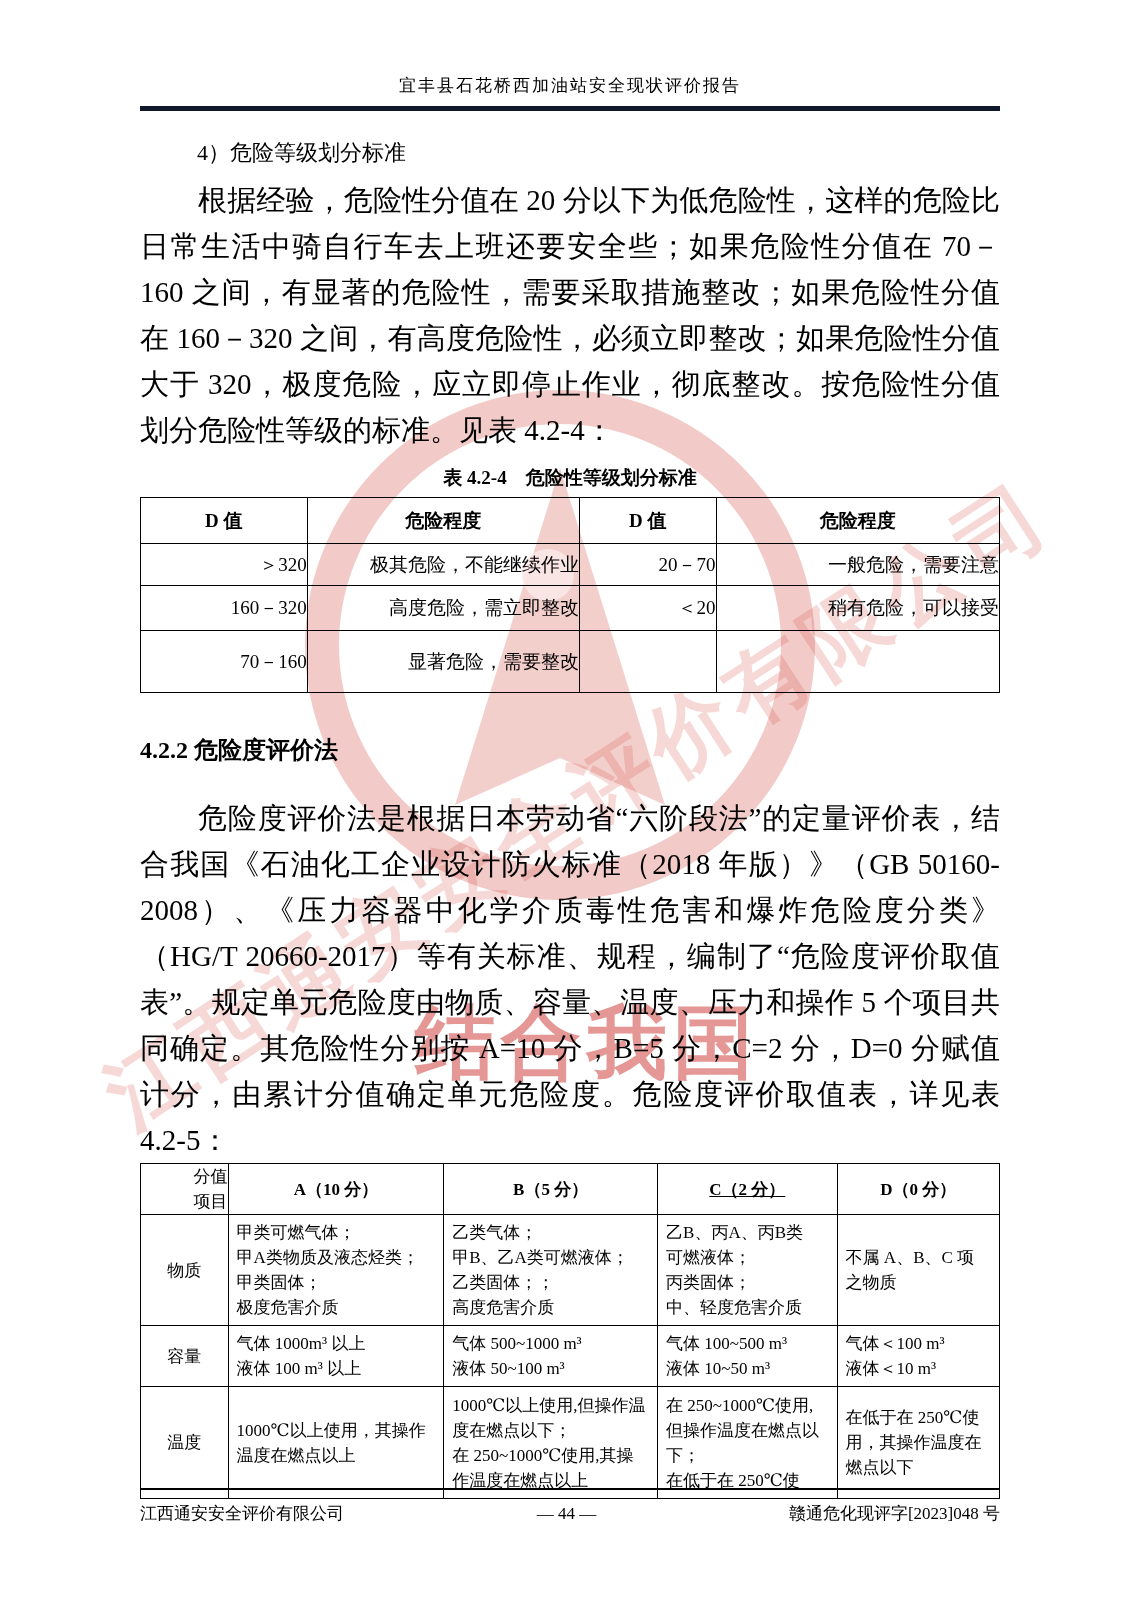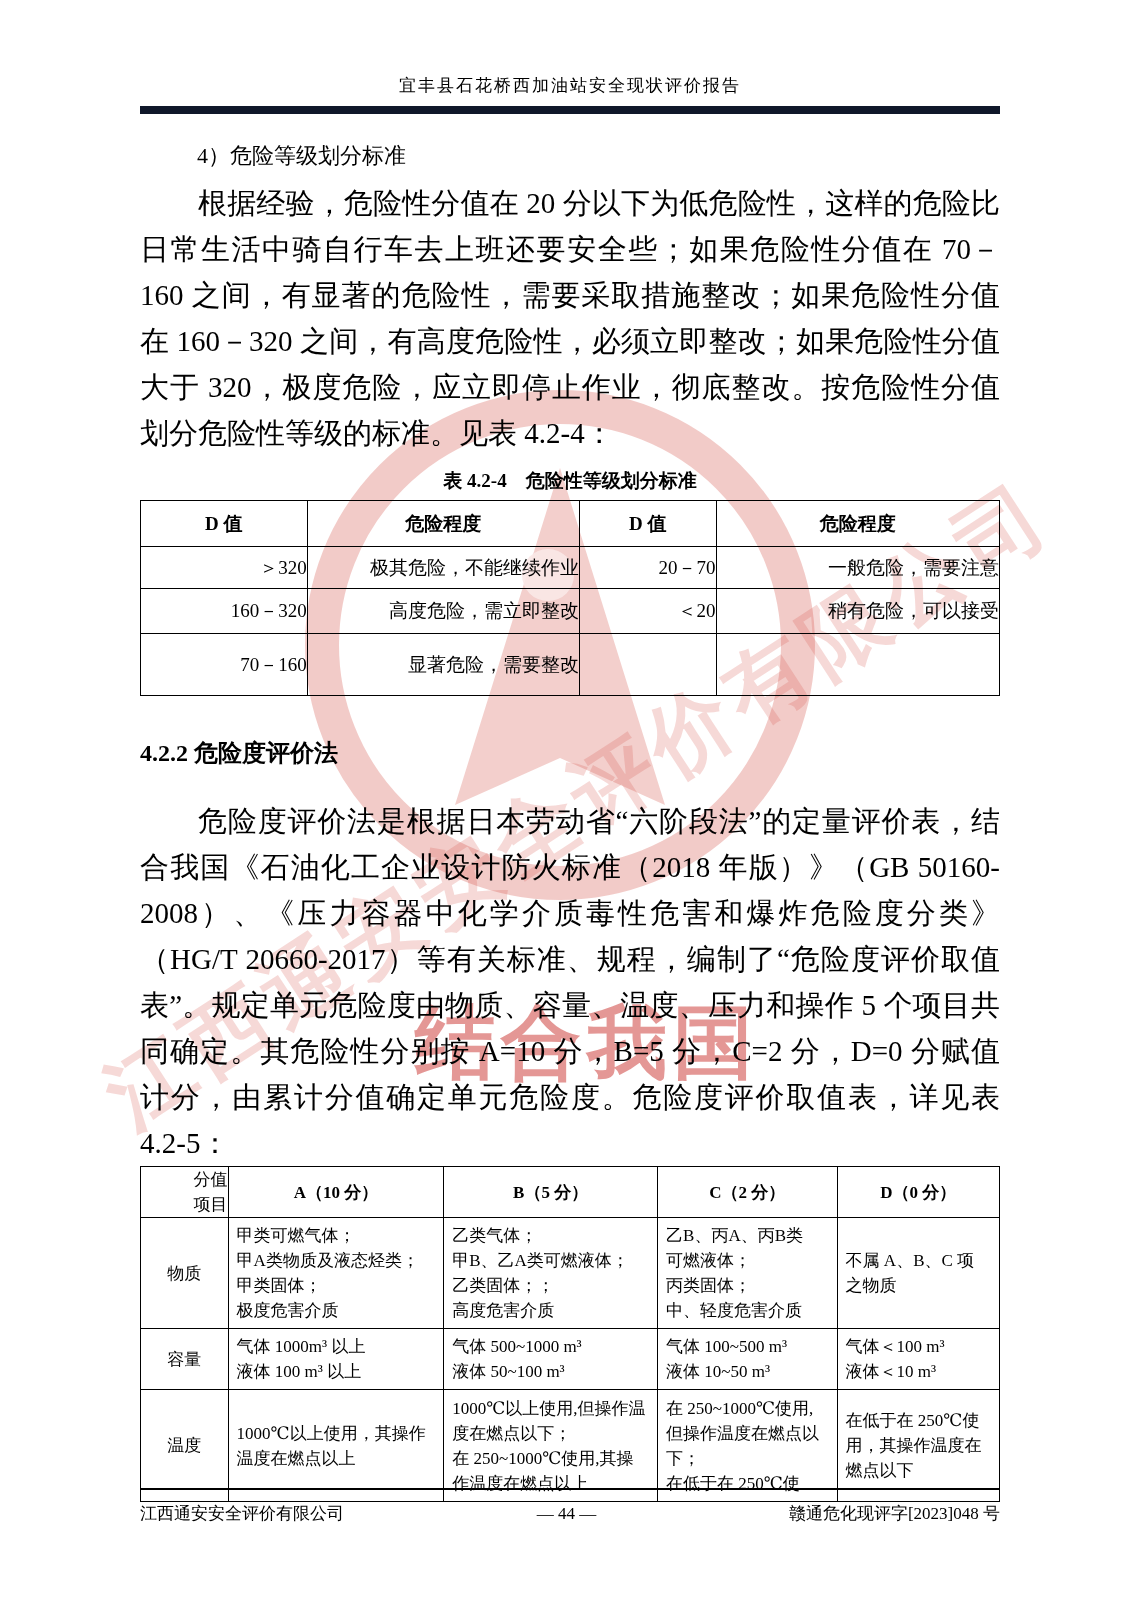--- a/index.html
+++ b/index.html
@@ -46,21 +46,21 @@
   }
   .doc-header {
     padding-top: 74px;
     text-align: center;
   }
   .doc-header .title {
     display: block;
     font-size: 17px;
     letter-spacing: 2px;
     padding-bottom: 9px;
-    border-bottom: 8px solid #0f172a;
+    border-bottom: 5px solid #0f172a;
   }
   .h-sub {
     margin-top: 26px;
     padding-left: 57px;
     font-size: 22px;
     font-weight: normal;
     line-height: 32px;
   }
   .body-para {
     margin-top: 8px;
@@ -106,21 +106,21 @@
   .para-422 { margin-top: 28px; }
   
   .t425 { font-size: 17px; line-height: 25px; }
   .t425 th { font-weight: bold; height: 50px; text-align: center; }
   .t425 th.corner { text-align: right; padding-left: 20px; font-weight: normal; }
   .t425 td { padding: 5px 8px; text-align: left; }
   .t425 td.rowlabel { text-align: center; padding: 0; }
   .t425 .c0 { width: 10.2%; }
   .t425 .cA { width: 25.1%; }
   .t425 .cB { width: 24.9%; }
-  .t425 .cC { width: 20.9%; }
+  .t425 .cC { width: 20.9%; text-decoration: underline; }
   .t425 .cD { width: 18.9%; }
   .t425 tr.rm td { height: 105px; }
   .t425 tr.rc td { height: 57px; }
   .t425 tr.rt td { height: 112px; }
   .pre { white-space: pre-line; }
   
   .doc-footer {
     position: absolute;
     left: 140px; right: 131px;
     top: 1488px;

